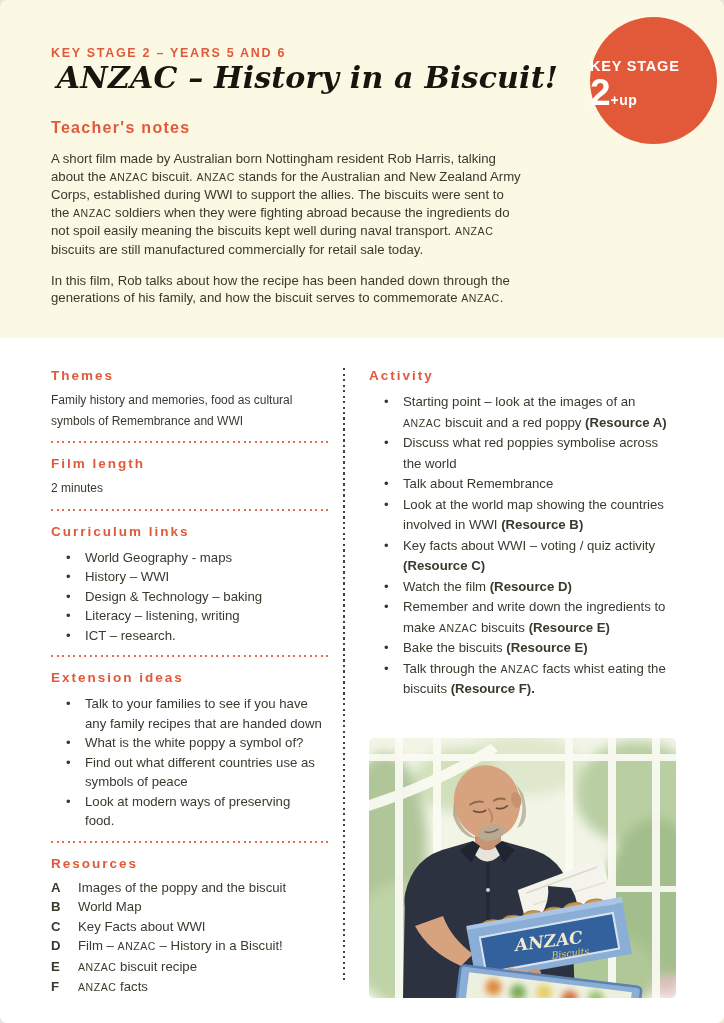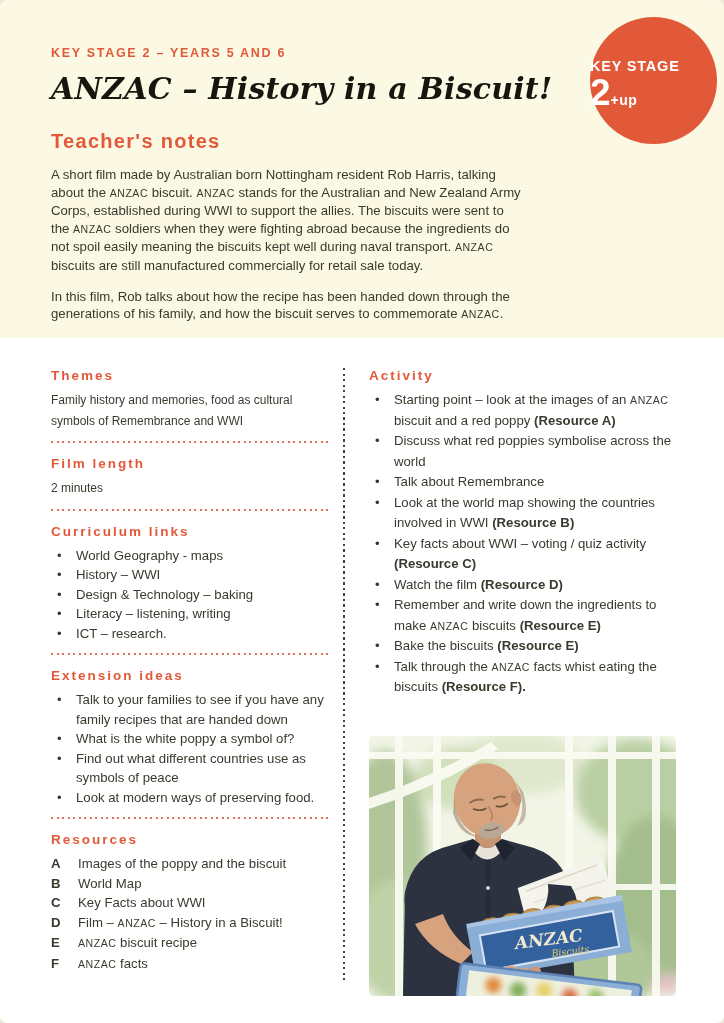--- a/index.html
+++ b/index.html
@@ -15,25 +15,26 @@
   .top-section {
     position:absolute; top:0; left:0; width:724px; height:338px;
     background:#FBF8E4;
   }
   .top-inner { padding:46px 160px 0 51px; }
   .eyebrow {
     color:#E2593A; font-size:12.5px; font-weight:bold; letter-spacing:1.7px;
   }
   .doc-title {
     font-family:"DejaVu Serif", serif; font-style:italic; font-weight:bold;
-    font-size:30px; color:#16150E; margin-top:11px; letter-spacing:0.2px;
+    font-size:30px; color:#16150E; letter-spacing:0.2px;
     white-space:nowrap;
+    text-align:center;
   }
   .tn-heading {
-    color:#E2593A; font-size:20px; font-weight:bold; letter-spacing:1.3px;
+    color:#E2593A; font-size:16px; font-weight:bold; letter-spacing:1.3px;
     margin-top:24px;
   }
   .para {
     width:474px; color:#3B392E; font-size:13.2px; line-height:17.6px;
     margin-top:13px;
   }
   .sc { font-size:0.8em; letter-spacing:0.05em; }
 
   
   .badge {
@@ -61,21 +62,21 @@
   .section-heading {
     color:#E2593A; font-size:13.5px; font-weight:bold; letter-spacing:2px;
     line-height:15px; margin:0 0 7px 0;
   }
   .body-text { font-size:12px; line-height:20.5px; color:#3B392E; }
   .hdiv {
     height:2px; margin:10px 0 13px 0;
     background:repeating-linear-gradient(to right, #DB7152 0 2px, transparent 2px 5.5px);
   }
 
-  ul.bullets { list-style:none; margin:0; padding:0; }
+  ul.bullets { list-style:none; margin:9px; padding:0; }
   ul.bullets li {
     position:relative; padding-left:25px;
     font-size:13.2px; line-height:19.5px; color:#3B392E;
   }
   ul.bullets li::before {
     content:"•"; position:absolute; left:6px; top:0; color:#3B392E;
   }
   .right-col ul.bullets li { line-height:20.5px; }
   strong { font-weight:bold; }
 

